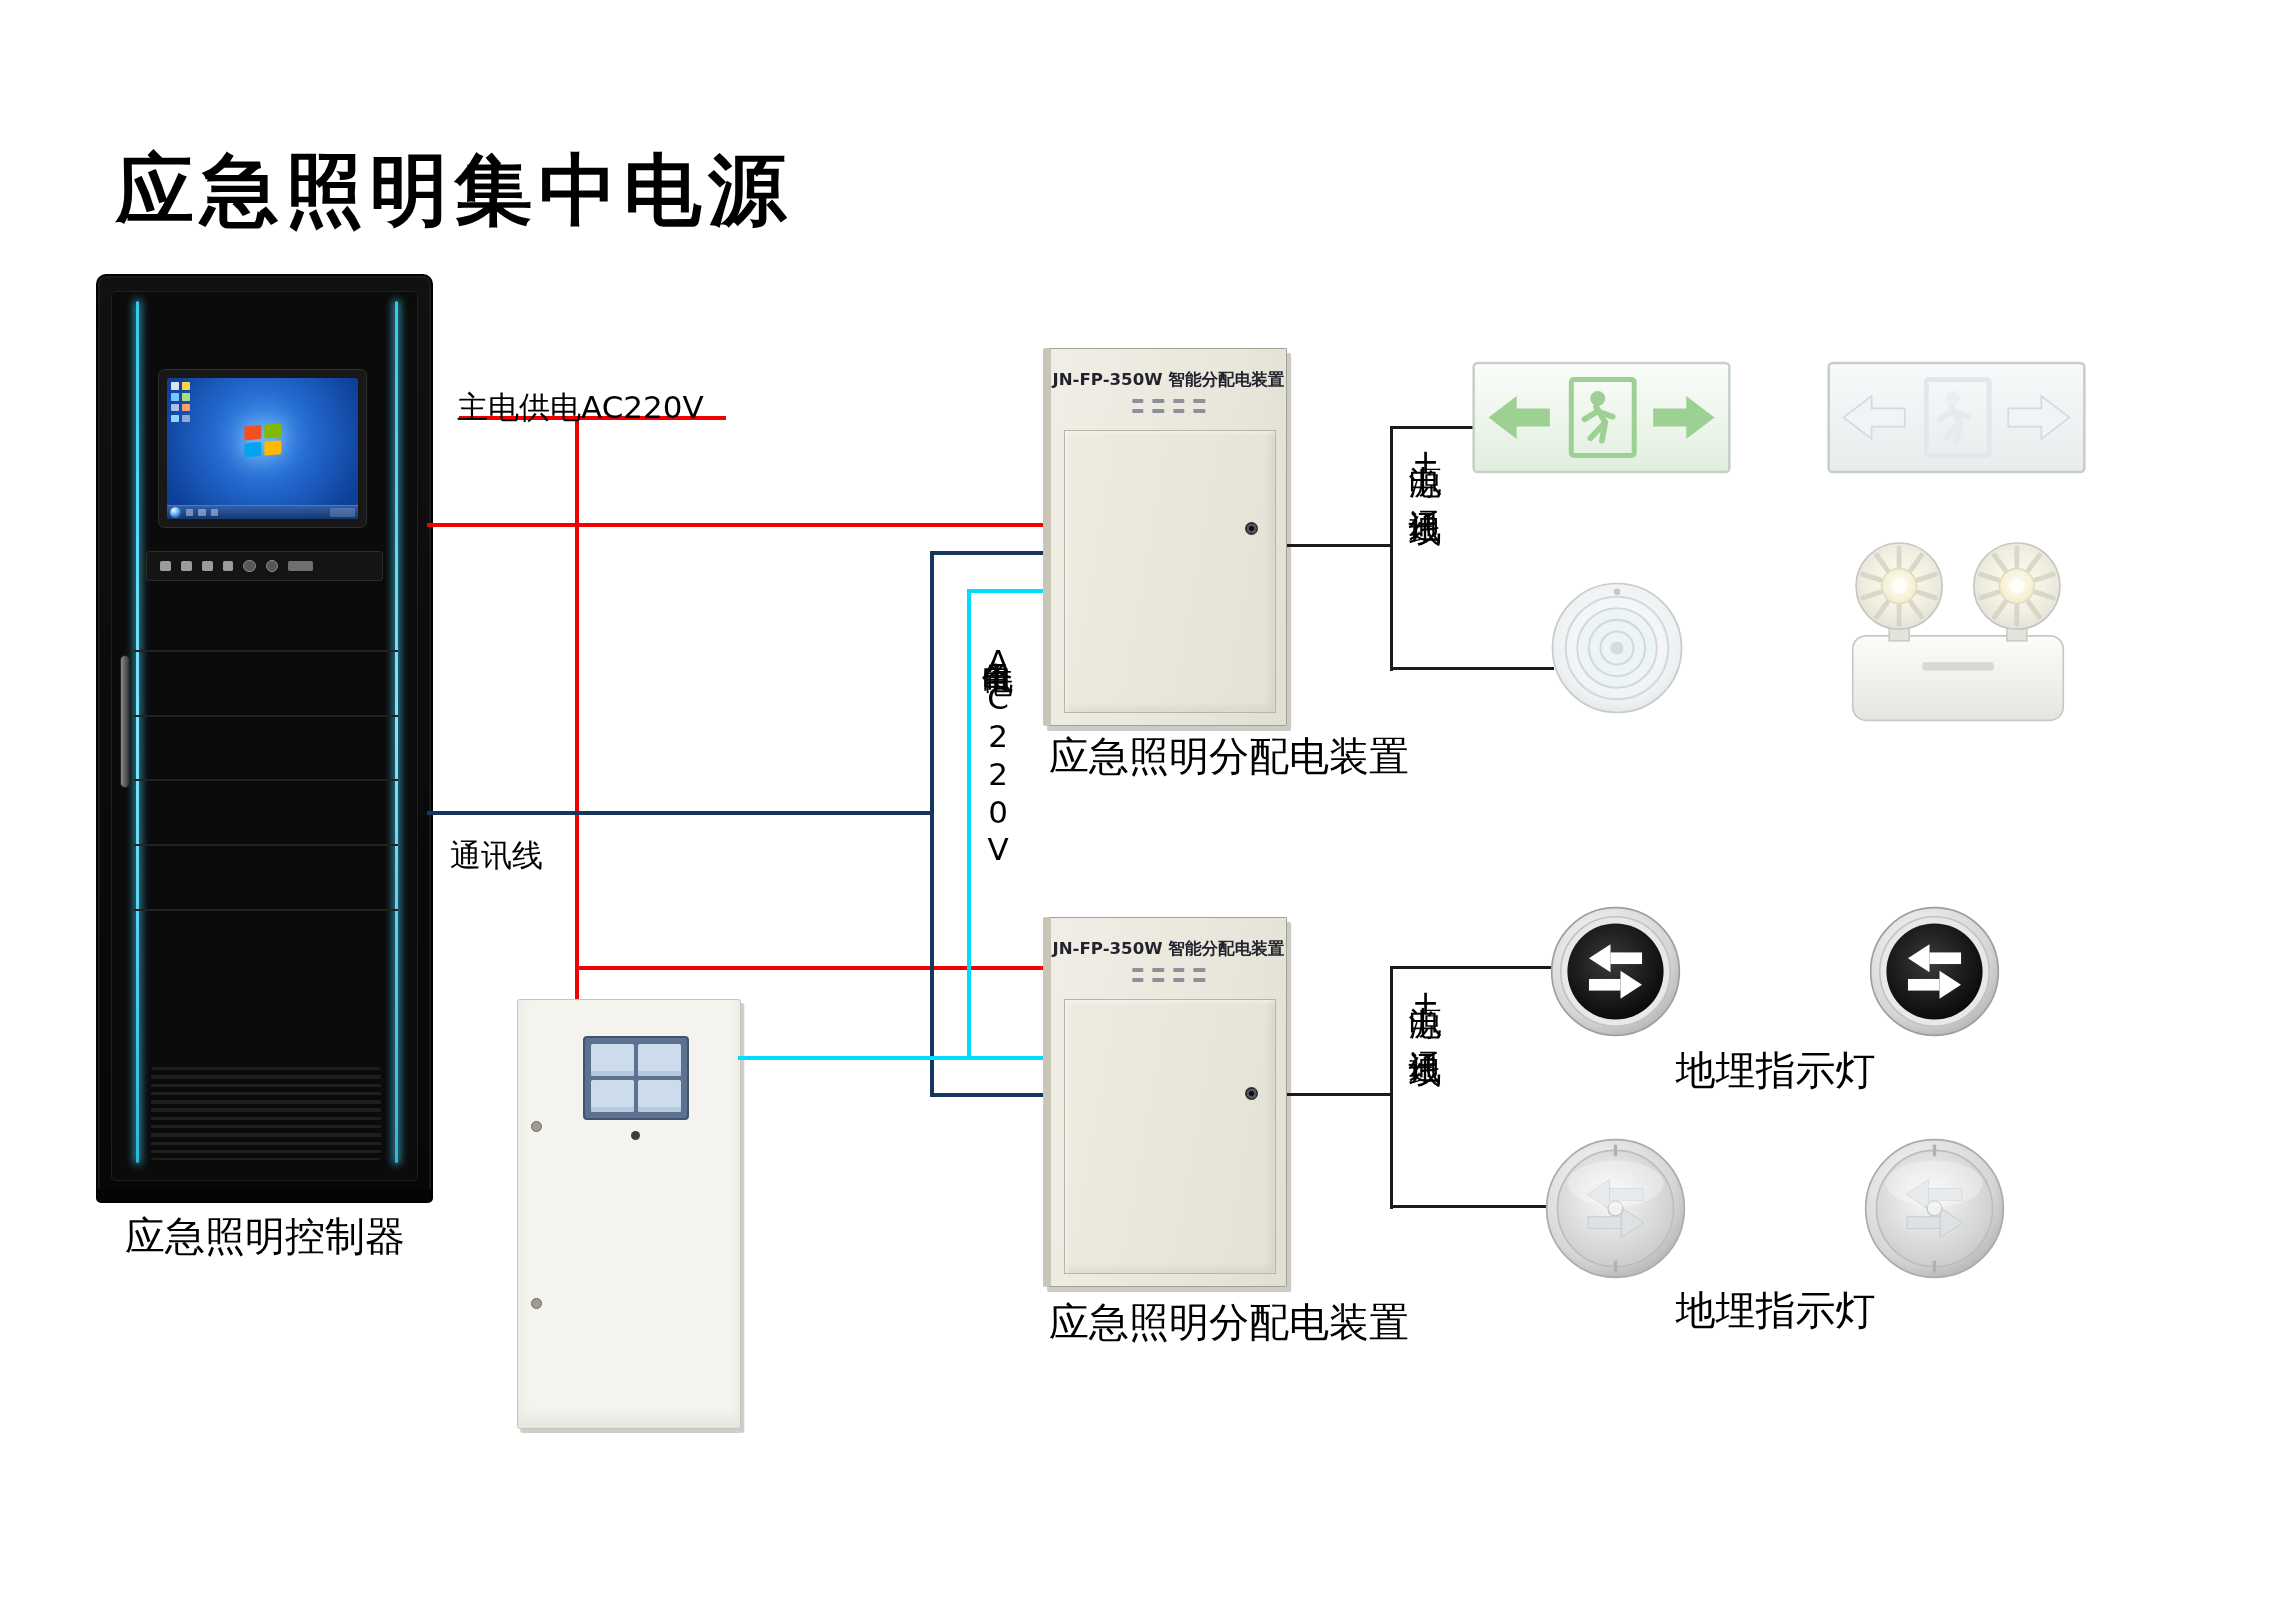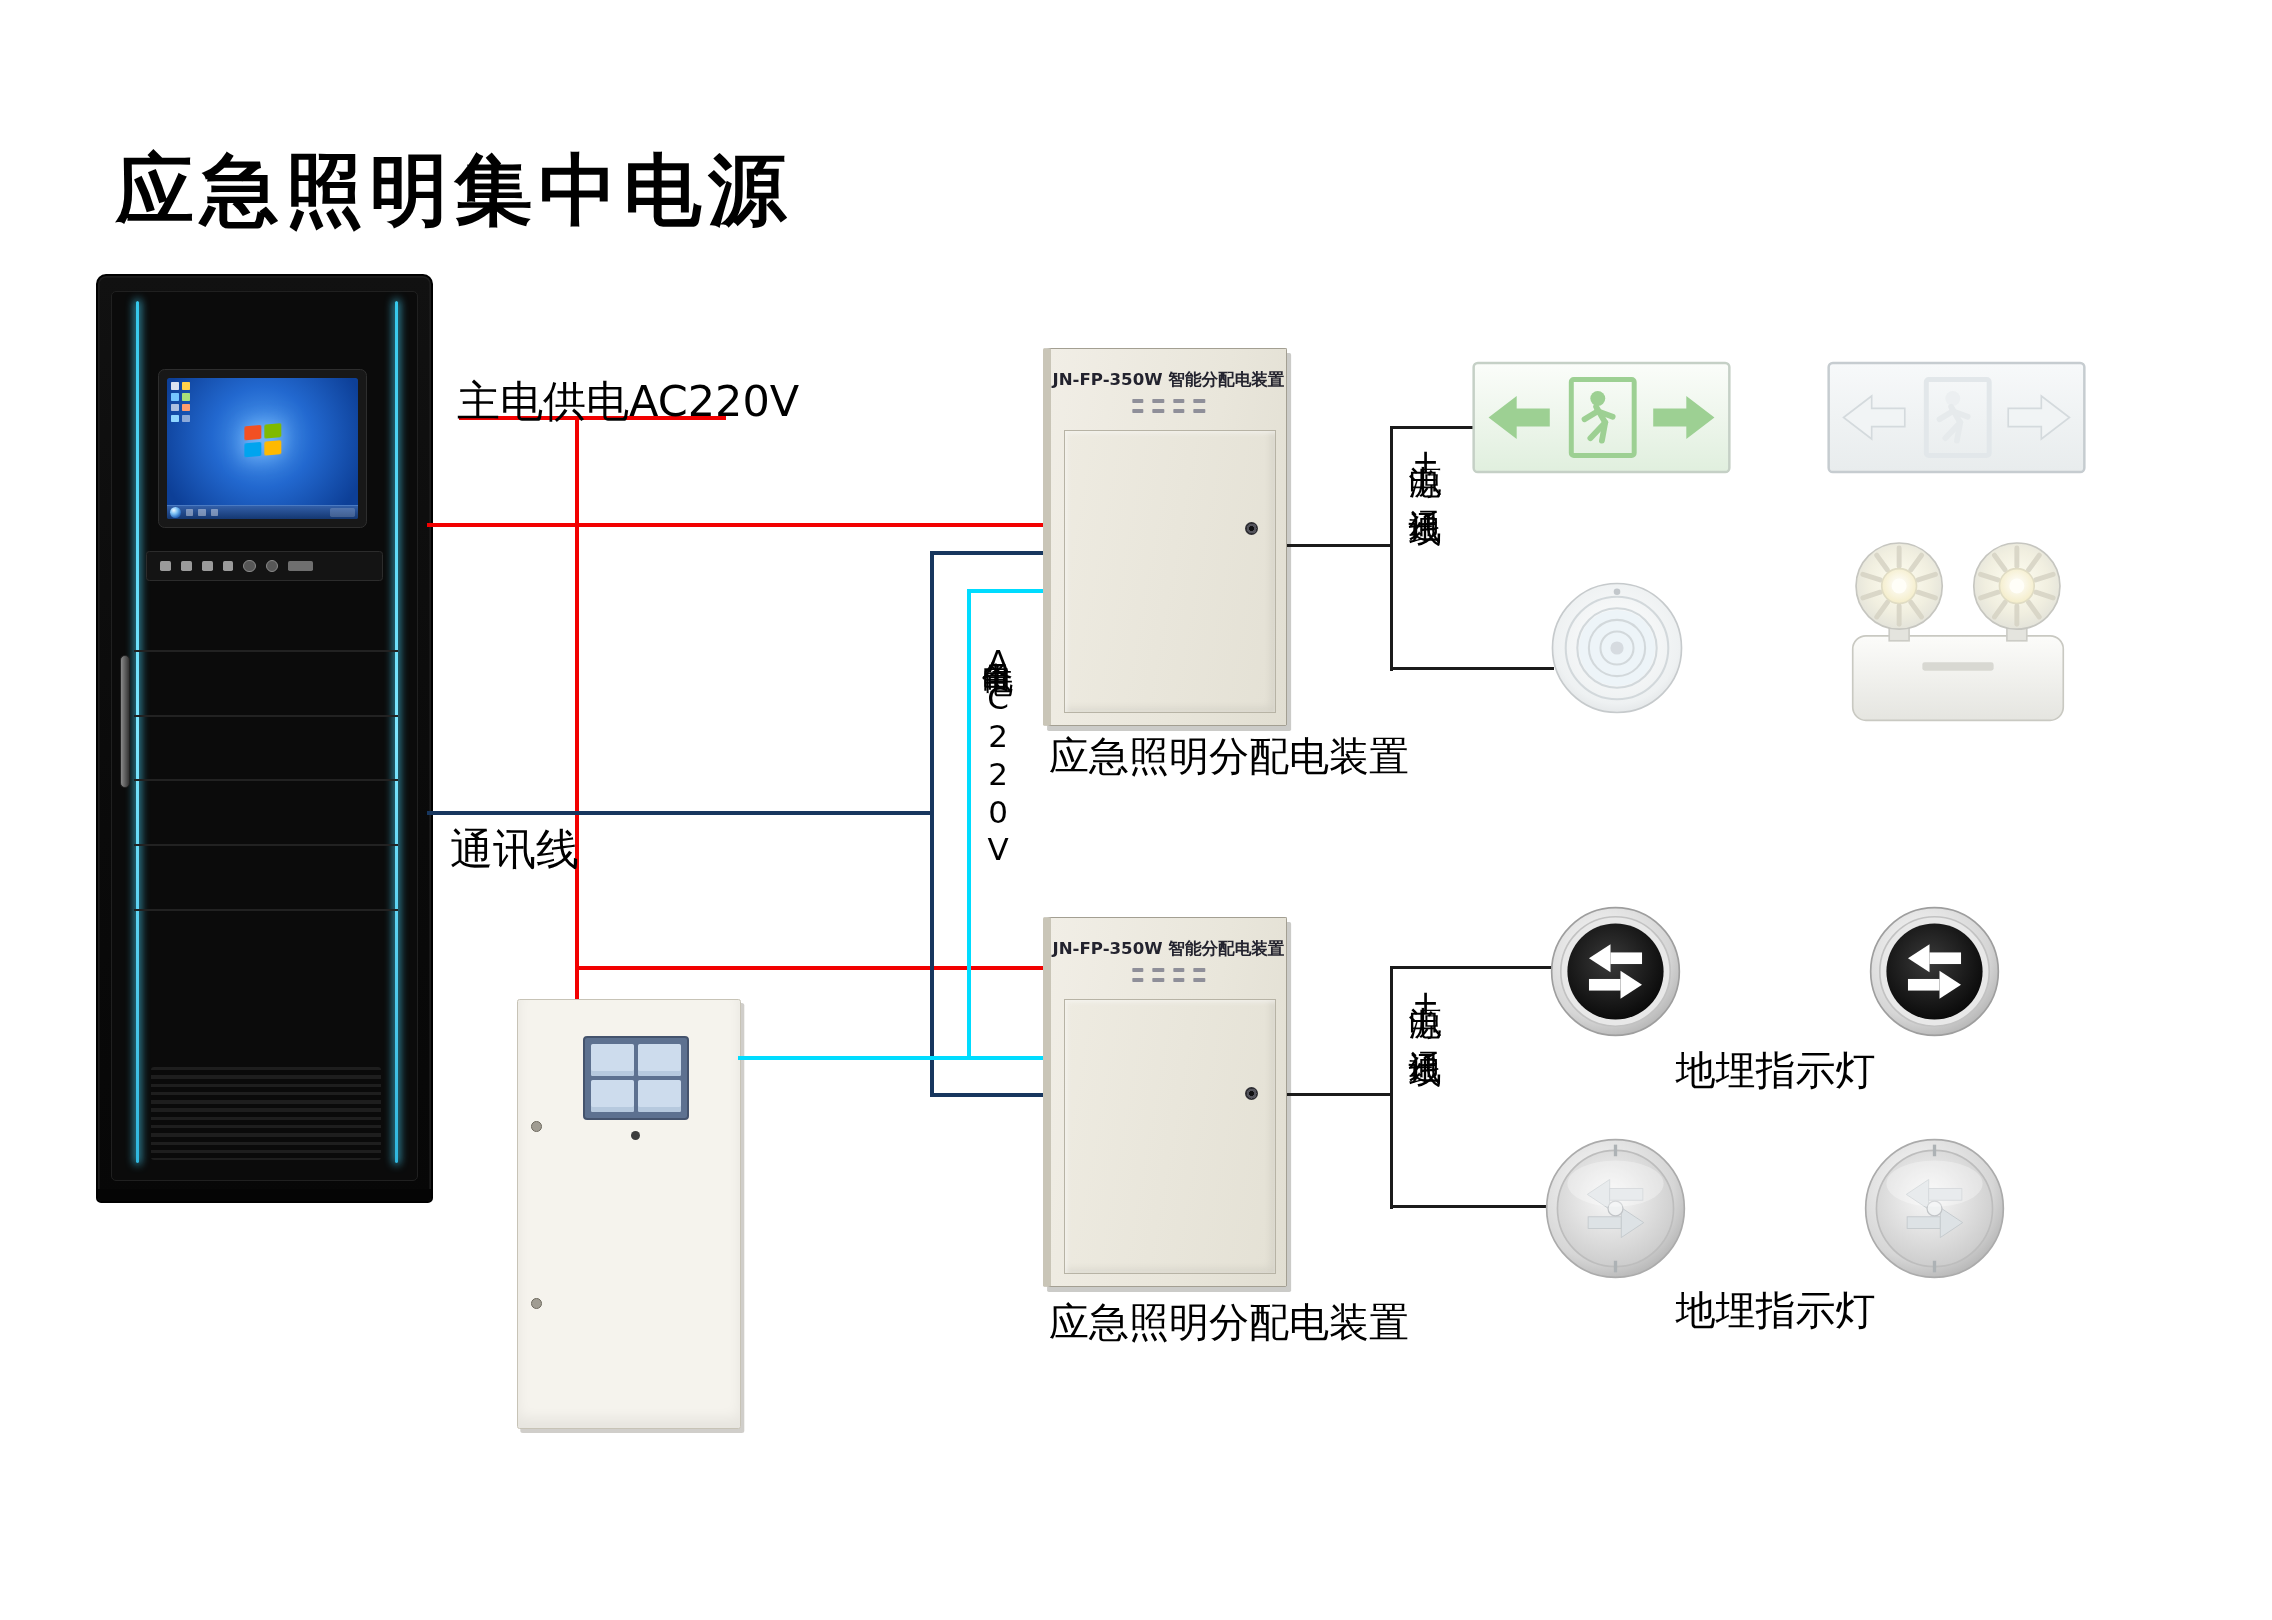--- a/index.html
+++ b/index.html
@@ -6,21 +6,21 @@
   .scene{position:relative;width:2273px;height:1620px;background:#fff;overflow:hidden;
          font-family:"DejaVu Sans","Liberation Sans",sans-serif;color:#000;}
   .scene i{display:block;font-style:normal;}
 
   
   .title{position:absolute;left:116px;top:139px;font-family:"DejaVu Serif","Liberation Serif",serif;
          font-size:78px;font-weight:900;letter-spacing:6.6px;color:#000;}
 
   
   .lbl{position:absolute;font-size:40px;color:#000;text-align:center;white-space:nowrap;}
-  .wlbl{position:absolute;font-size:43px;color:#000;white-space:nowrap;}
+  .wlbl{position:absolute;font-size:31px;color:#000;white-space:nowrap;margin-top:14px;}
   .vtext{position:absolute;writing-mode:vertical-rl;text-orientation:upright;color:#000;
          white-space:nowrap;letter-spacing:1.7px;}
 
   
   .wire{position:absolute;}
   .wire.h{height:4.1px;} .wire.v{width:4.1px;}
   .wire-main{background:var(--wire-main,#f20000);}
   .wire-comm{background:var(--wire-comm,#17365e);}
   .wire-backup{background:var(--wire-backup,#00dcff);}
   .bk{position:absolute;background:var(--wire-bracket,#1b1b1b);}
@@ -199,20 +199,21 @@
       <i class="pwide"></i>
     </div>
     <div class="dline" style="top:374px"></div>
     <div class="dline" style="top:439px"></div>
     <div class="dline" style="top:503px"></div>
     <div class="dline" style="top:568px"></div>
     <div class="dline" style="top:633px"></div>
     <div class="vent"></div>
     <div class="cab-base"></div>
   </div>
+  <div class="lbl" style="left:83px;top:1209px;width:364px;">应急照明控制器</div>
 
   <div class="powerbox">
     <div class="pdisplay">
       <i class="pcell"></i>
       <i class="pcell"></i>
       <i class="pcell"></i>
       <i class="pcell"></i>
     </div>
     <div class="pbtn"></div>
     <div class="plock" style="top:121px"></div>

